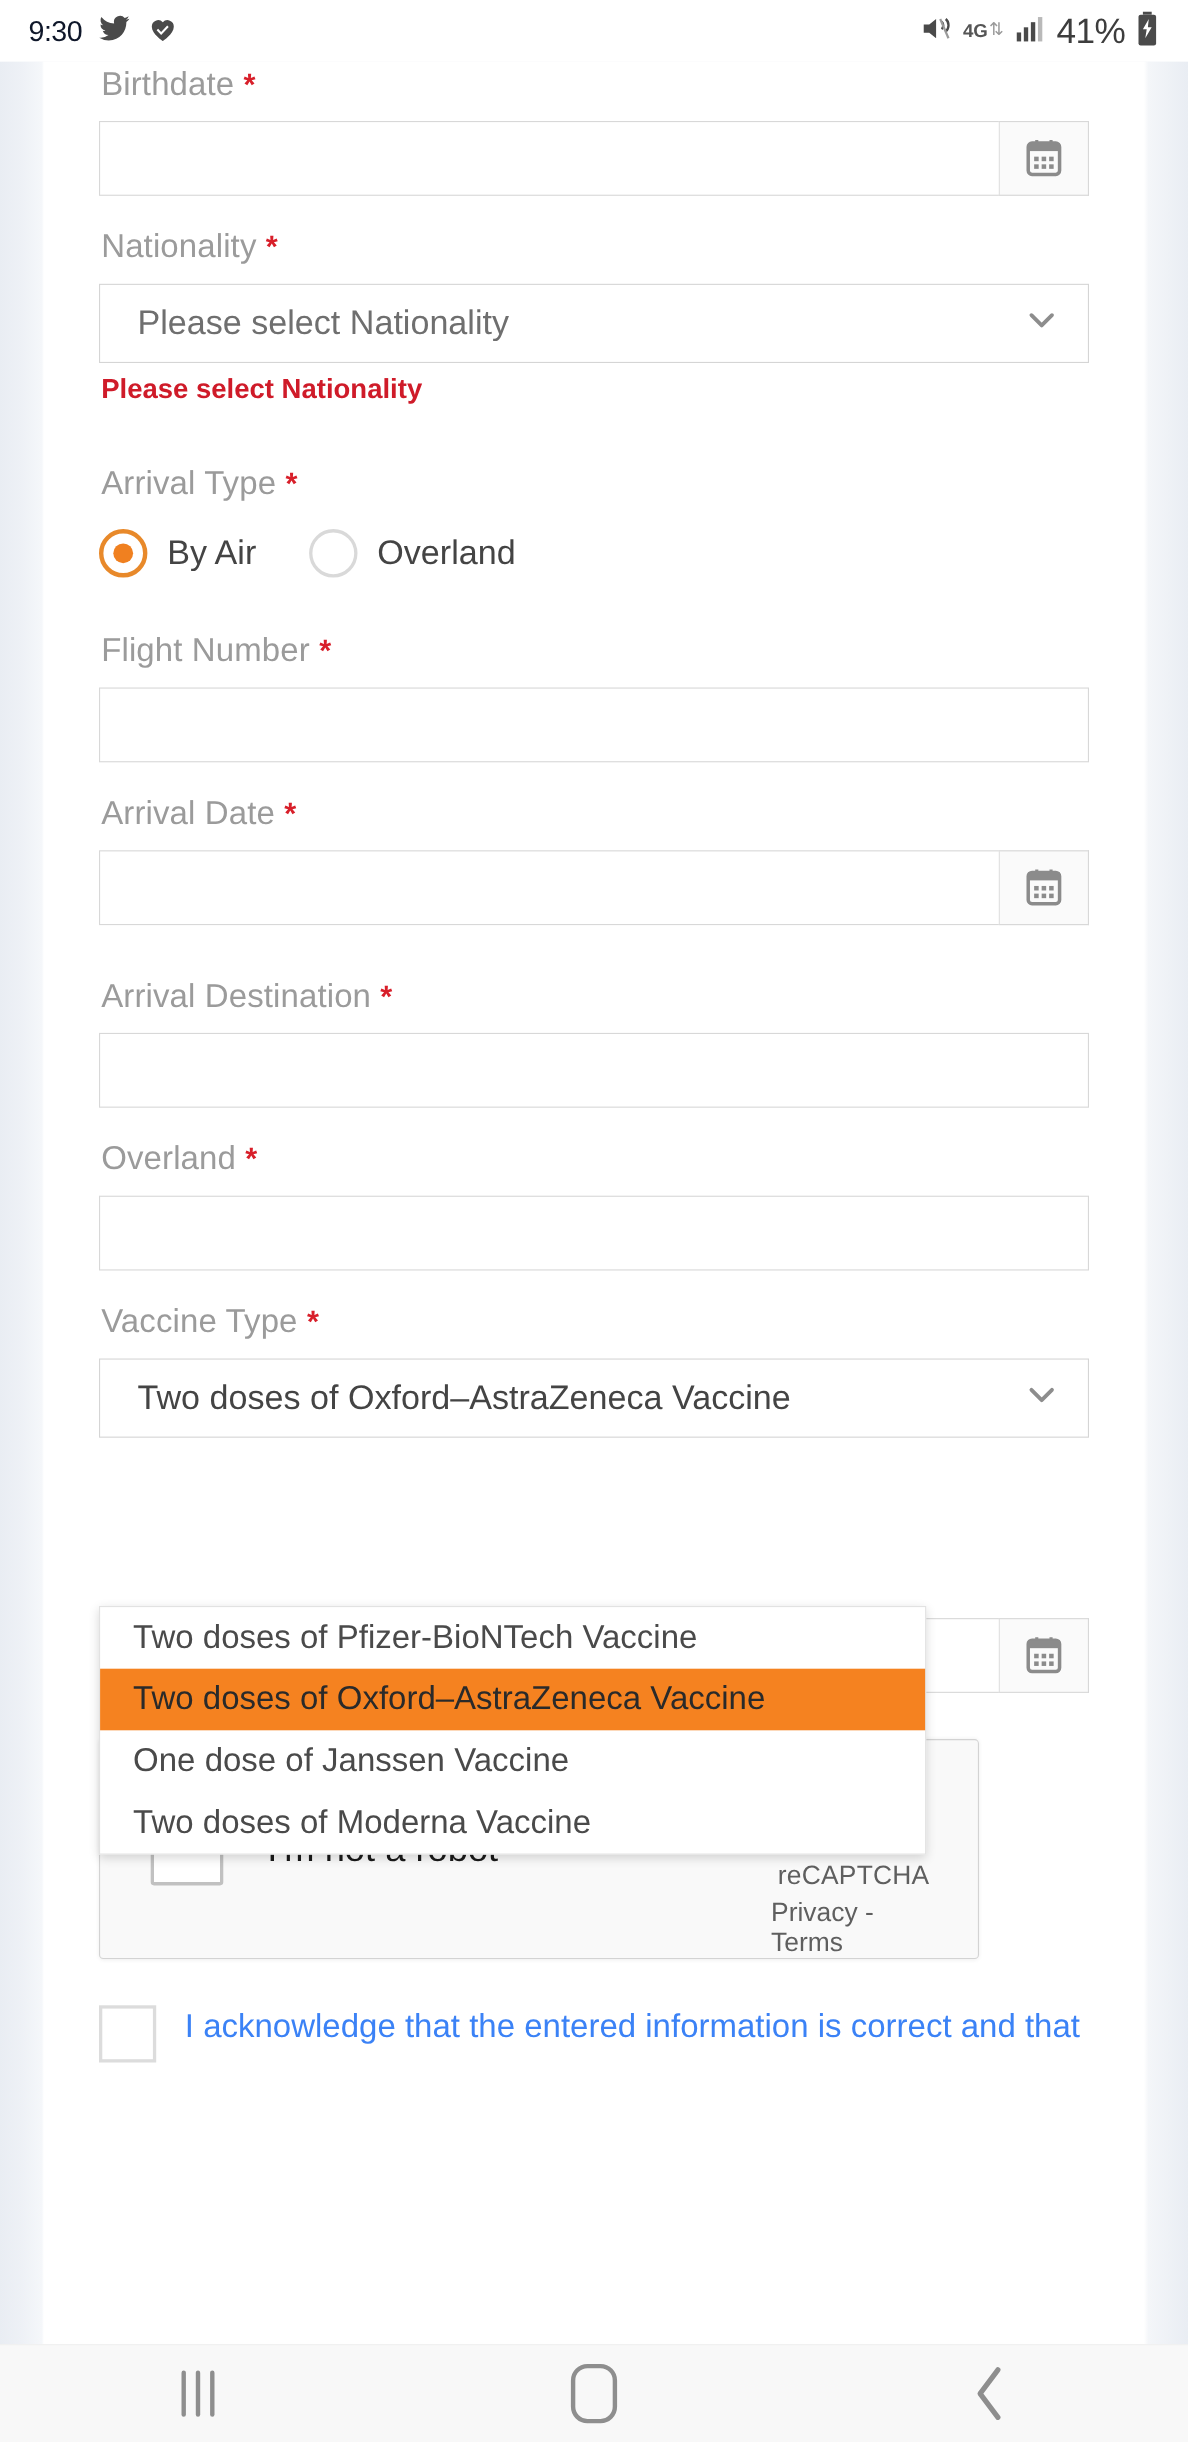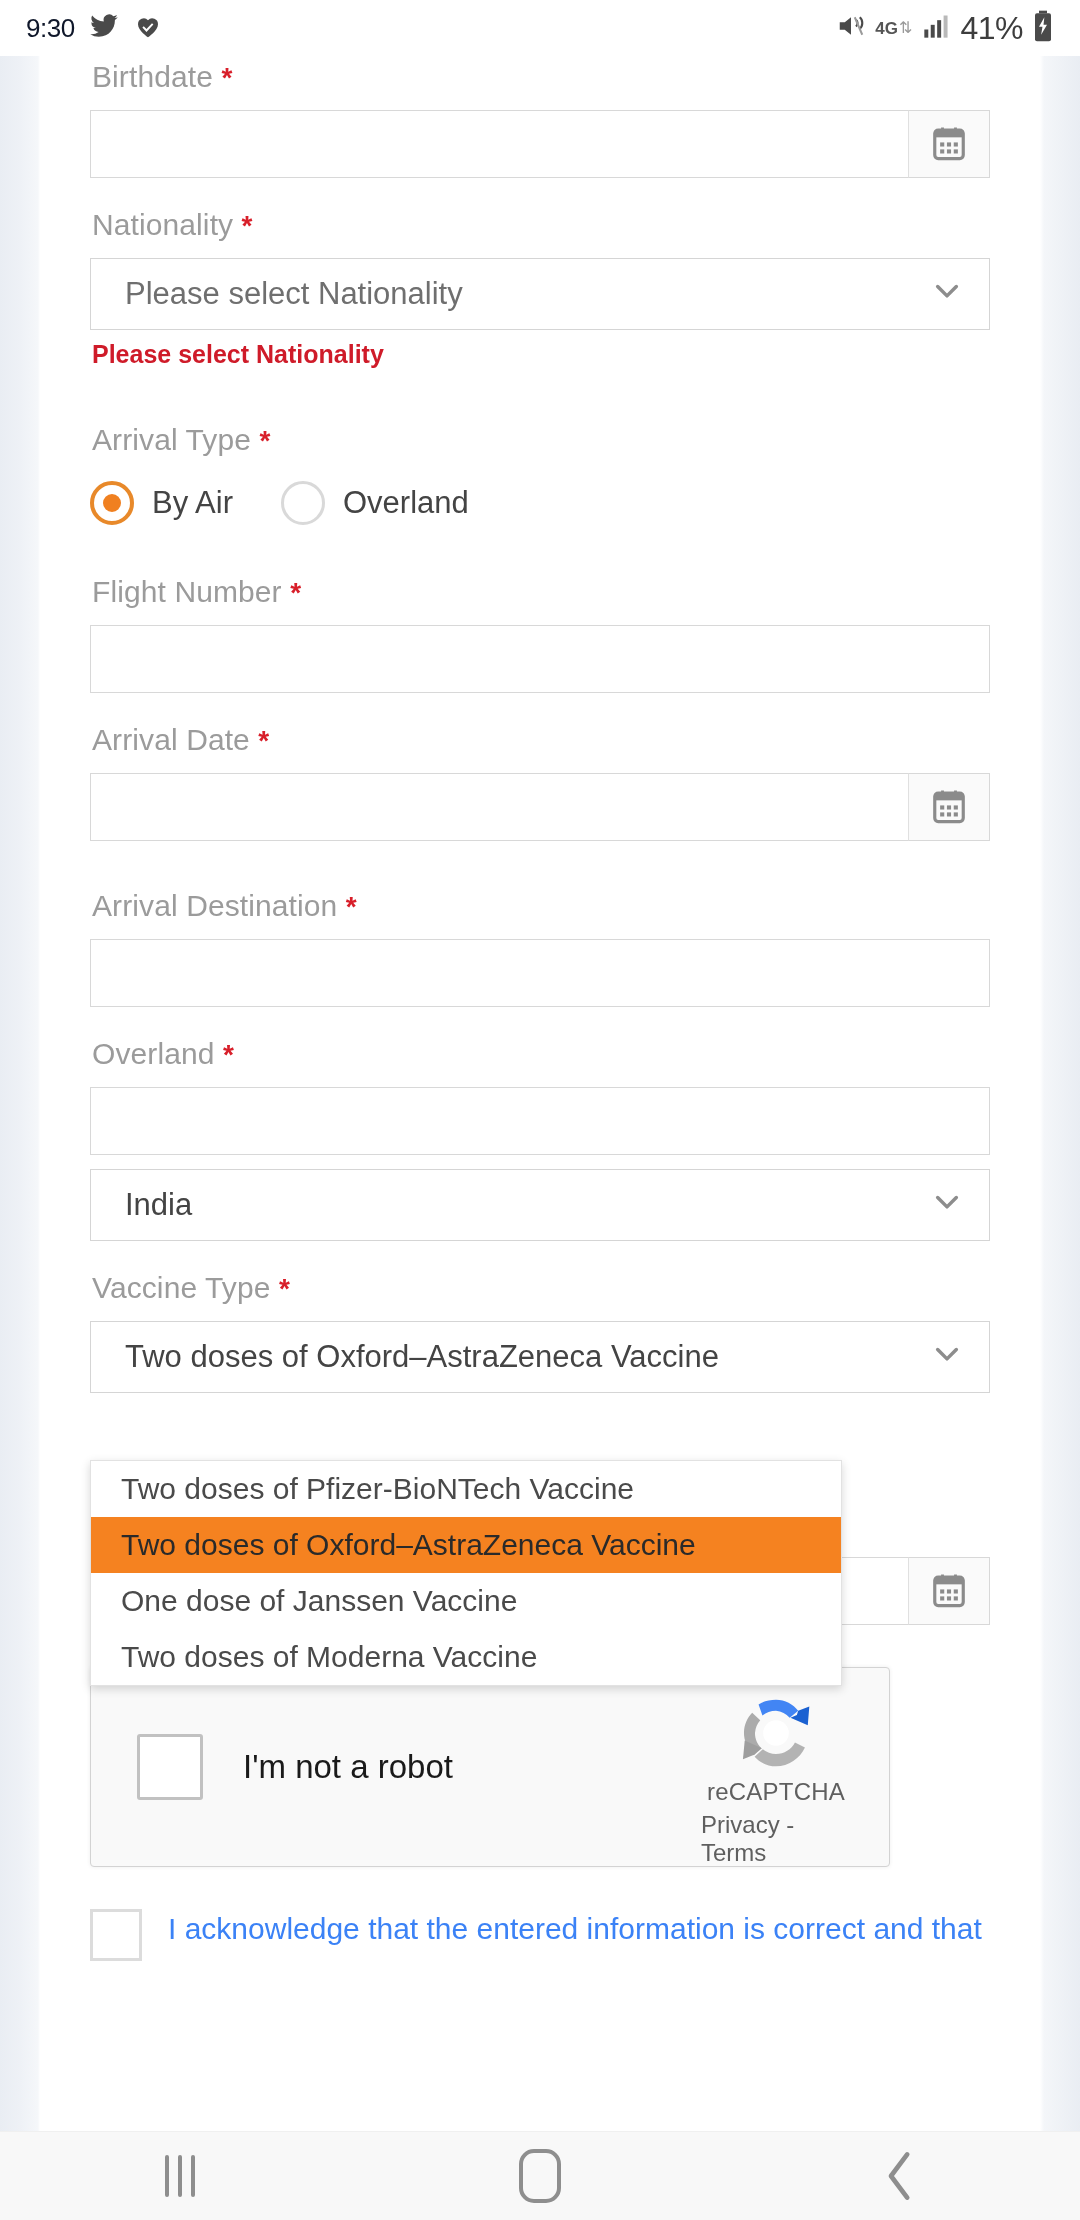--- a/index.html
+++ b/index.html
@@ -278,28 +278,20 @@
         </div>
 
         <div class="lbl" style="margin-top:30px">
           <span>Overland</span>
           <span class="req">*</span>
         </div>
         <div class="field-wrap">
           <input class="inp" type="text" value="" style="">
         </div>
 
-        <div class="field-wrap">
-          <div class="sel-box valued">
-            <span>India</span>
-            <svg class="chev" viewBox="0 0 24 24">
-              <path d="M4 8l8 8 8-8" fill="none" stroke="#8d8d8d" stroke-width="3" stroke-linecap="round" stroke-linejoin="round"></path>
-            </svg>
-          </div>
-        </div>
 
         <div class="lbl" style="margin-top:30px">
           <span>Vaccine Type</span>
           <span class="req">*</span>
         </div>
         <div class="field-wrap">
           <div class="sel-box valued">
             <span>Two doses of Oxford–AstraZeneca Vaccine</span>
             <svg class="chev" viewBox="0 0 24 24">
               <path d="M4 8l8 8 8-8" fill="none" stroke="#8d8d8d" stroke-width="3" stroke-linecap="round" stroke-linejoin="round"></path>

